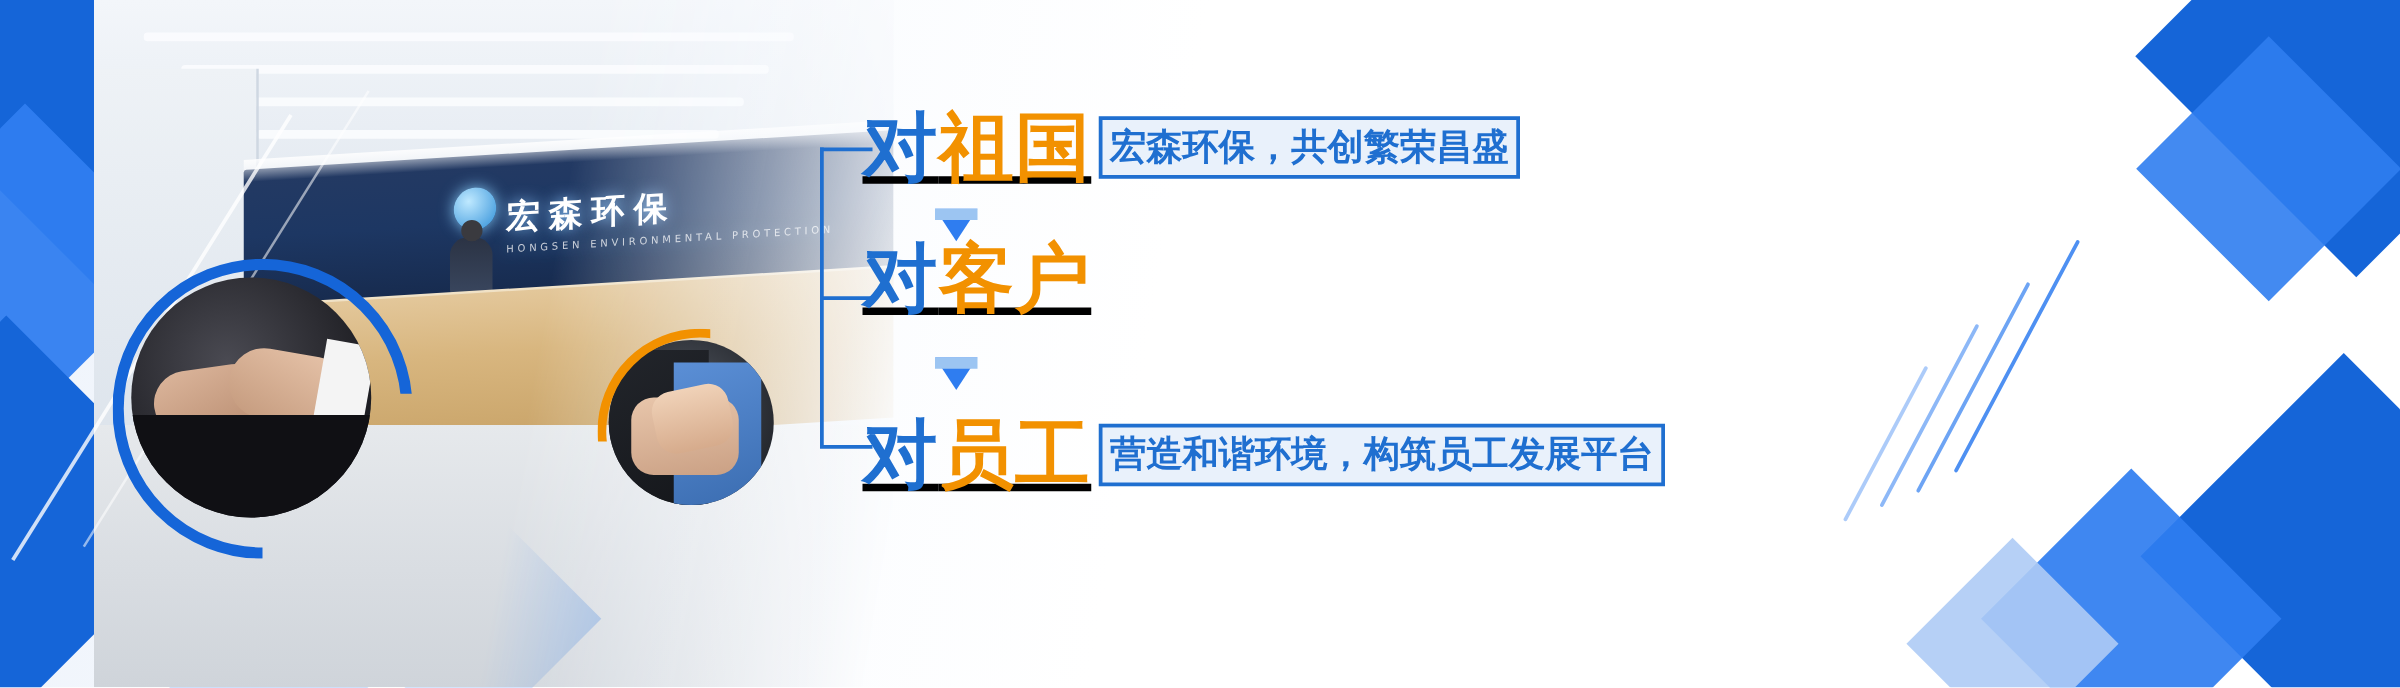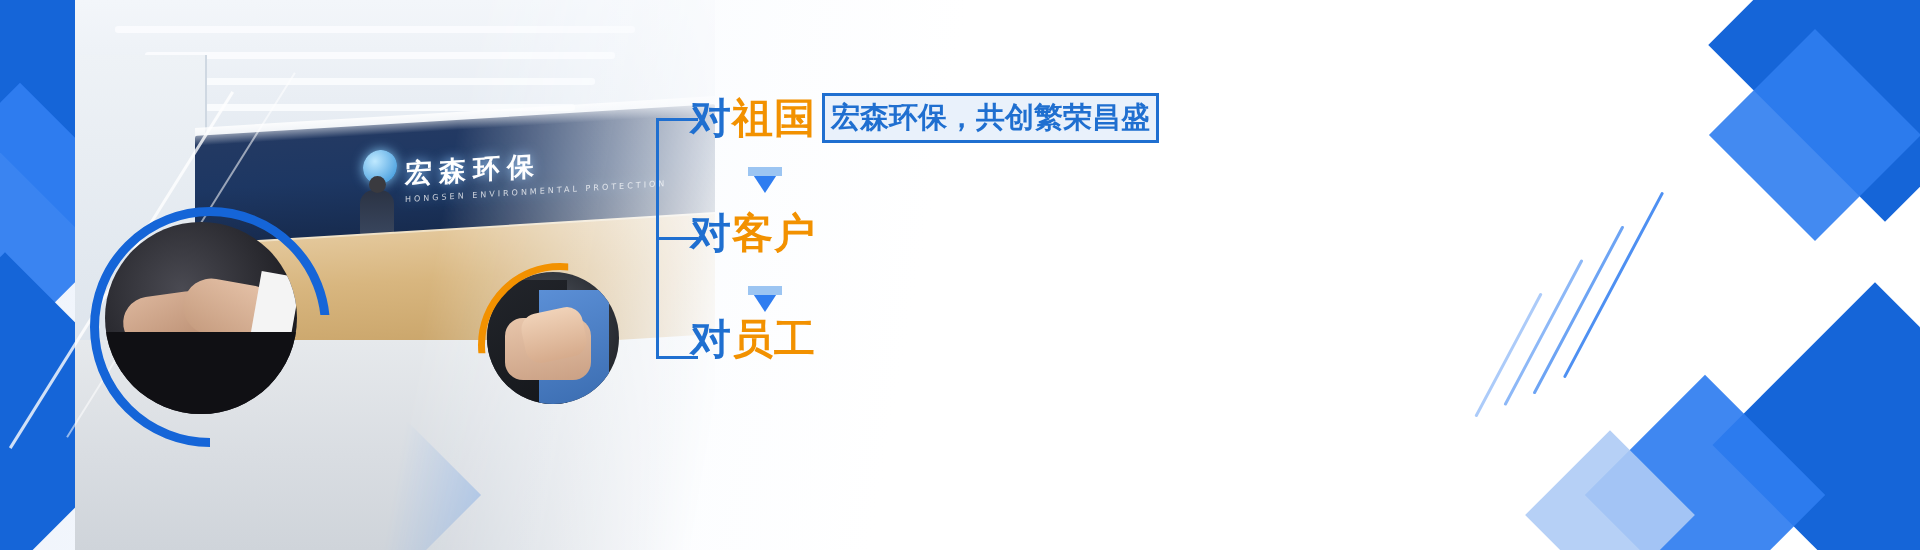--- a/index.html
+++ b/index.html
@@ -163,26 +163,27 @@
   .spine{
     position:absolute;left:8px;top:118px;width:3px;height:240px;background:#1f6fd0;
   }
   .tick{position:absolute;left:8px;width:42px;height:3px;background:#1f6fd0;}
   .tick.t1{top:118px;}
   .tick.t2{top:237px;}
   .tick.t3{top:356px;}
 
   .row{position:absolute;left:42px;display:flex;align-items:center;height:58px;}
   .row.r1{top:89px;}
-  .row.r2{top:204px;}
-  .row.r3{top:310px;justify-content:space-between;}
+  .row.r2{top:194px;}
+  .row.r3{top:335px;justify-content:space-between;}
 
   .lead{
-    font-size:41px;font-weight:700;letter-spacing:1px;line-height:1;
+    font-size:60px;font-weight:700;letter-spacing:1px;line-height:1;
     white-space:nowrap;
+    text-decoration:underline;
   }
   .lead .b{color:#1f6fd0;}
   .lead .o{color:#f29100;}
 
   .phrase{
     margin-left:6px;
     border:3px solid #1f6fd0;
     background:#e9f1fb;
     color:#1f6fd0;
     font-size:29px;font-weight:700;line-height:1;
@@ -278,20 +279,21 @@
         <span class="b">对</span><span class="o">客户</span>
       </div>
     </div>
 
     <div class="arrow a2"></div>
 
     <div class="row r3">
       <div class="lead">
         <span class="b">对</span><span class="o">员工</span>
       </div>
+      <div class="phrase">营造和谐环境，构筑员工发展平台</div>
     </div>
 
   </div>
 
   <div class="deco rt-sq1"></div>
   <div class="deco rt-sq2"></div>
   <div class="deco rt-sq3"></div>
   <div class="deco rt-sq4"></div>
   <div class="deco rt-pale"></div>
 

